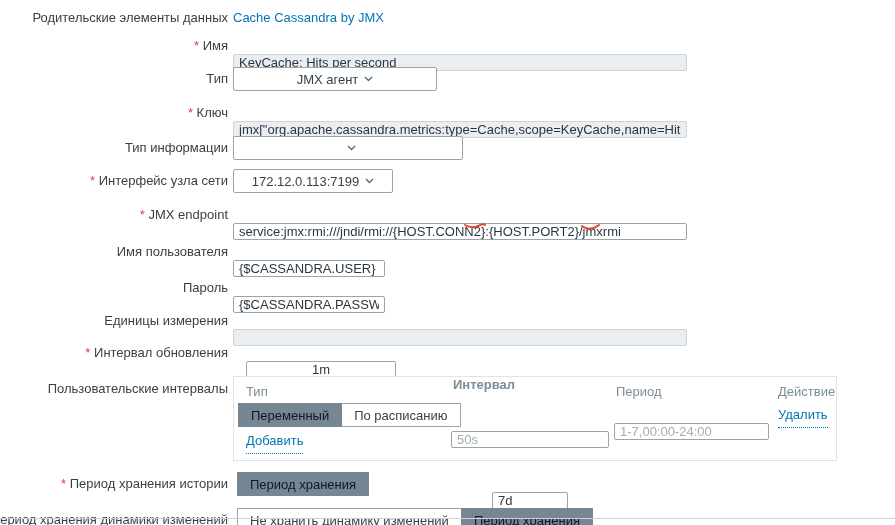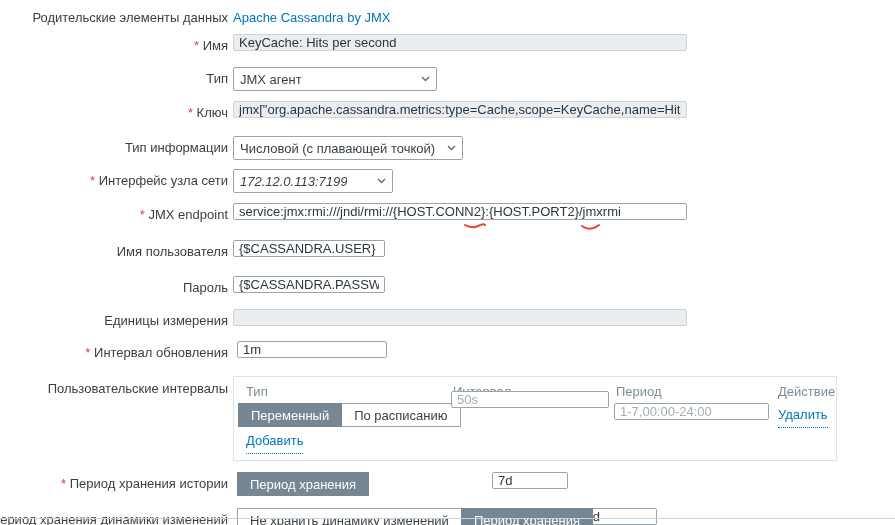--- a/index.html
+++ b/index.html
@@ -10,81 +10,80 @@
   .row-label{
     position:absolute;left:-60px;width:288px;text-align:right;
     line-height:24px;white-space:nowrap;color:#383f45;
   }
   .req::before{content:"* ";color:#d64540;}
   .link{color:#0275b8;text-decoration:none;cursor:pointer;}
   .dotted{border-bottom:1px dotted #0275b8;text-align:right;}
   .input{
     position:absolute;height:17px;box-sizing:border-box;
     border:1px solid #9aa4ab;background:#fff;color:#2b3640;
-    font-family:"Liberation Sans",sans-serif;font-size:13px;padding:0 5px;border-radius:2px;
+    font-family:"Liberation Sans",sans-serif;font-size:13px;padding:0 5px;border-radius:2px;margin-top:20px;
   }
   .input.ro{background:#ebeef0;border-color:#cdd3d6;}
   .input::placeholder{color:#a3adb3;opacity:1;}
   .select{
     position:absolute;height:24px;box-sizing:border-box;display:flex;align-items:center;
-    justify-content:space-between;border:1px solid #9aa4ab;background:#fff;
+    justify-content:center;border:1px solid #9aa4ab;background:#fff;
     padding:0 6px;border-radius:2px;cursor:pointer;
   }
   .sel-val{white-space:nowrap;overflow:hidden;}
   .chev{display:flex;align-items:center;margin-left:6px;}
   .seg{position:absolute;display:flex;height:24px;}
   .seg button{
     height:24px;box-sizing:border-box;border:1px solid #9aa4ab;background:#fff;color:#383f45;
     font-family:"Liberation Sans",sans-serif;font-size:13px;padding:0 12px;cursor:pointer;white-space:nowrap;
   }
   .seg button + button{margin-left:-1px;}
-  .seg button.on{background:#768692;border-color:#768692;color:#ffffff;position:relative;z-index:1;}
+  .seg button.on{background:#768692;border-color:#768692;color:#0f172a;position:relative;z-index:1;}
   .tbl{
     position:absolute;left:233px;top:376px;width:604px;height:85px;box-sizing:border-box;
     border:1px solid #dde3e7;background:#fff;
   }
   .thead{position:absolute;color:#7a8d98;white-space:nowrap;}
   .redmark{position:absolute;z-index:4;}
   .bottom-line{position:absolute;left:0;top:518px;width:895px;height:1px;background:#cbd2d6;z-index:9;}
   .linkline{position:absolute;line-height:24px;white-space:nowrap;}
 </style>
 </head>
 <body>
 
 <div class="row-label" style="top:6px;">Родительские элементы данных</div>
-<a class="link linkline" style="left:233px;top:6px;">Apache Cassandra by JMX</a>
+<a class="link linkline" style="left:233px;top:6px;">Cache Cassandra by JMX</a>
 
 <div class="row-label req" style="top:34px;">Имя</div>
 <input class="input ro" style="left: 233px; top: 34px; width: 454px;" readonly="" value="KeyCache: Hits per second">
 
 <div class="row-label" style="top:67px;">Тип</div>
 <div class="select" style="left:233px;top:67px;width:204px;">
   <span class="sel-val">JMX агент</span>
   <span class="chev">
     <svg width="9" height="6" viewBox="0 0 9 6">
         <polyline points="1,1 4.5,4.5 8,1" fill="none" stroke="#5c6b73" stroke-width="1.4"></polyline>
       </svg>
   </span>
 </div>
 
 <div class="row-label req" style="top:101px;">Ключ</div>
 <input class="input ro" style="left: 233px; top: 101px; width: 454px;" readonly="" value="jmx[&quot;org.apache.cassandra.metrics:type=Cache,scope=KeyCache,name=Hits&quot;,&quot;Co">
 
 <div class="row-label" style="top:136px;">Тип информации</div>
 <div class="select" style="left:233px;top:136px;width:230px;">
-  <span class="sel-val">Числовой (с плавающей точкой)</span>
   <span class="chev">
     <svg width="9" height="6" viewBox="0 0 9 6">
         <polyline points="1,1 4.5,4.5 8,1" fill="none" stroke="#5c6b73" stroke-width="1.4"></polyline>
       </svg>
   </span>
 </div>
 
 <div class="row-label req" style="top:169px;">Интерфейс узла сети</div>
-<div class="select" style="left:233px;top:169px;width:160px;font-style:italic;">
+<div class="select" style="left:233px;top:169px;width:160px;">
   <span class="sel-val">172.12.0.113:7199</span>
   <span class="chev">
     <svg width="9" height="6" viewBox="0 0 9 6">
         <polyline points="1,1 4.5,4.5 8,1" fill="none" stroke="#5c6b73" stroke-width="1.4"></polyline>
       </svg>
   </span>
 </div>
 
 <div class="row-label req" style="top:203px;">JMX endpoint</div>
 <input class="input" style="left: 233px; top: 203px; width: 454px;" value="service:jmx:rmi:///jndi/rmi://{HOST.CONN2}:{HOST.PORT2}/jmxrmi">
@@ -98,34 +97,34 @@
 <div class="row-label" style="top:240px;">Имя пользователя</div>
 <input class="input" style="left: 233px; top: 240px; width: 152px;" value="{$CASSANDRA.USER}">
 
 <div class="row-label" style="top:276px;">Пароль</div>
 <input class="input" style="left: 233px; top: 276px; width: 152px;" value="{$CASSANDRA.PASSWORD}">
 
 <div class="row-label" style="top:309px;">Единицы измерения</div>
 <input class="input ro" style="left: 233px; top: 309px; width: 454px;" readonly="" value="">
 
 <div class="row-label req" style="top:341px;">Интервал обновления</div>
-<input class="input" style="left: 237px; top: 341px; width: 150px;" value="1m">
+<input class="input" style="left: 246px; top: 341px; width: 150px; text-align: center;" value="1m">
 
 <div class="row-label" style="top:377px;">Пользовательские интервалы</div>
 <div class="tbl">
   <div class="thead" style="left:12px;top:7px;">Тип</div>
-  <div class="thead" style="left:219px;top:7px;">Интервал</div>
+  <div class="thead" style="left:219px;top:0;font-weight:bold;">Интервал</div>
   <div class="thead" style="left:382px;top:7px;">Период</div>
   <div class="thead" style="left:544px;top:7px;">Действие</div>
 
   <div class="seg" style="left:4px;top:26px;">
     <button class="on">Переменный</button>
     <button>По расписанию</button>
   </div>
-  <input class="input" style="left: 217px; top: 14px; width: 158px;" placeholder="50s">
+  <input class="input" style="left: 217px; top: 34px; width: 158px;" placeholder="50s">
   <input class="input" style="left: 380px; top: 26px; width: 155px;" placeholder="1-7,00:00-24:00">
   <a class="link dotted linkline" style="left:544px;top:26px;">Удалить</a>
   <a class="link dotted linkline" style="left:12px;top:52px;">Добавить</a>
 </div>
 
 <div class="row-label req" style="top:472px;">Период хранения истории</div>
 <div class="seg" style="left:237px;top:472px;">
   <button class="on">Период хранения</button>
 </div>
 <input class="input" style="left: 492px; top: 472px; width: 76px;" value="7d">

